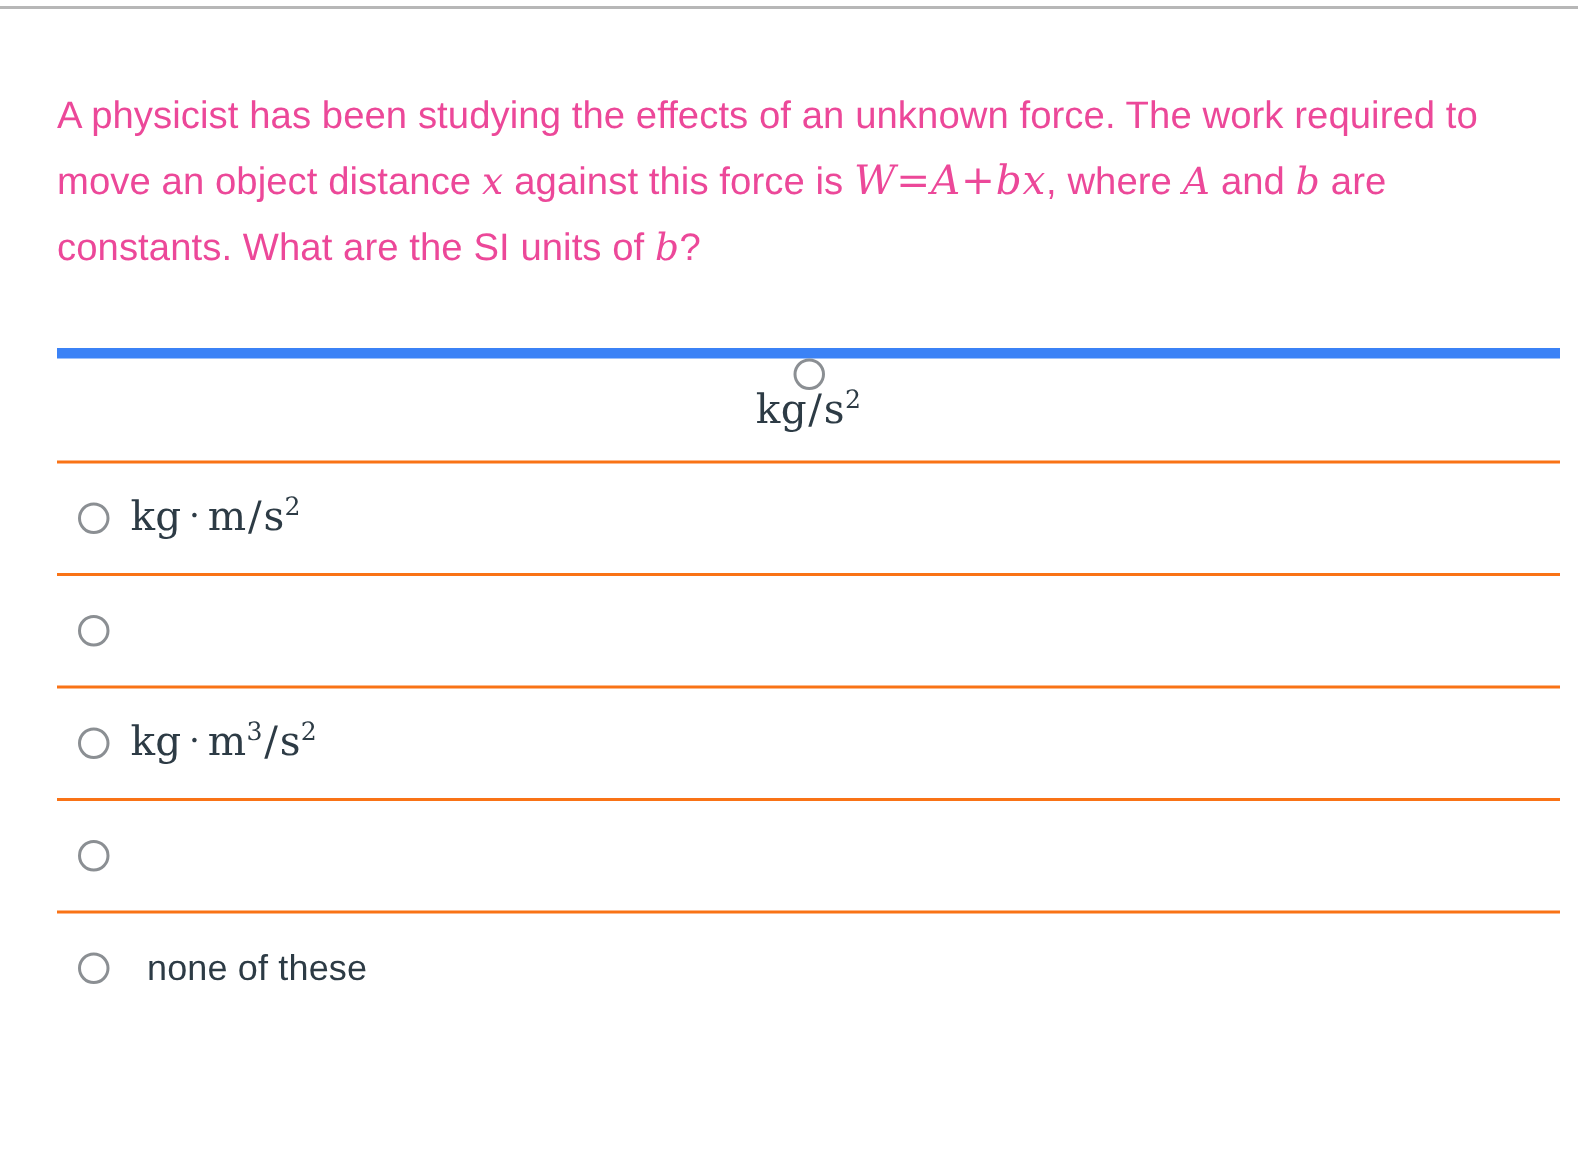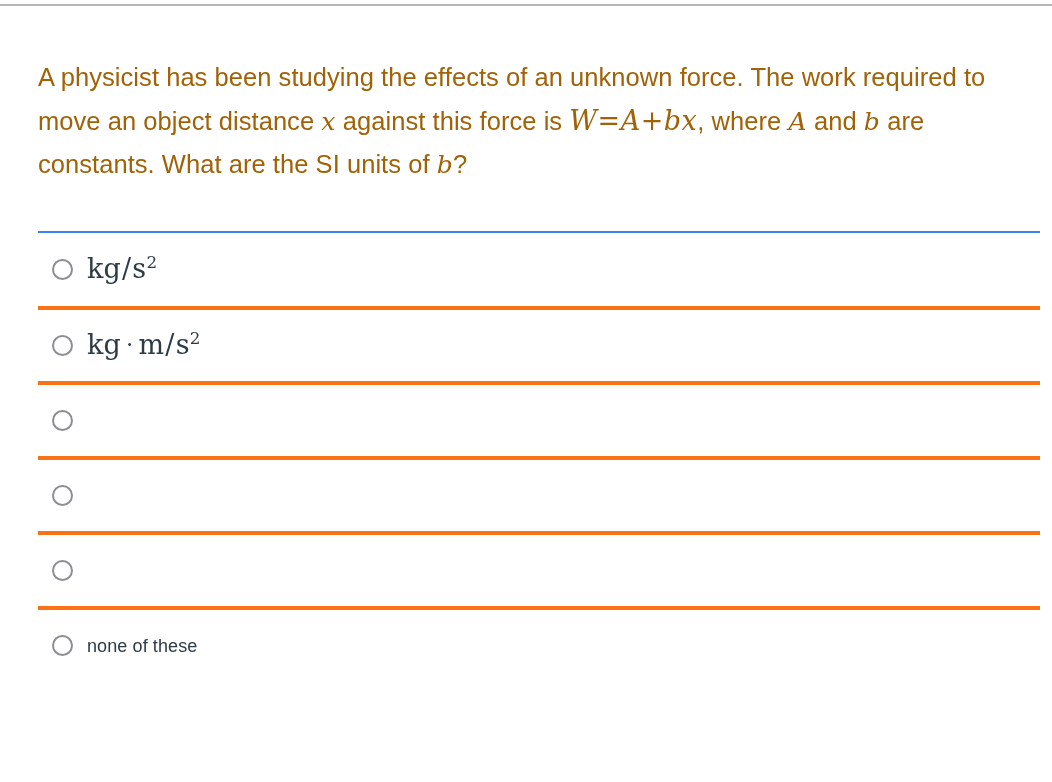--- a/index.html
+++ b/index.html
@@ -34,21 +34,21 @@
     padding-top: 56px;
     box-sizing: border-box;
   }
 
   
   .question {
     margin: 0 0 0 38px;
     width: 1000px;
     font-size: 25.5px;
     line-height: 43px;
-    color: #a16207;
+    color: #ec4899;
     font-family: "Liberation Sans", sans-serif;
     letter-spacing: 0.05px;
   }
   .question .mathi {
     font-family: "DejaVu Serif", "Liberation Serif", serif;
     font-style: italic;
     font-size: 25px;
     letter-spacing: 0.3px;
   }
   .question .eq {
@@ -59,28 +59,28 @@
   }
 
   
   .options {
     margin-top: 45px;
     width: 1002px;
     margin-left: 38px;
   }
   .option {
     position: relative;
-    border-top: 4px solid #f97316;
+    border-top: 2px solid #f97316;
     height: 75px;
     display: flex;
     align-items: center;
     box-sizing: border-box;
     cursor: pointer;
   }
-  .option:first-child { border-top: 2px solid #3b82f6; }
+  .option:first-child { border-top: 7px solid #3b82f6; flex-direction: column; }
 
   .radio {
     flex: 0 0 auto;
     width: 21px;
     height: 21px;
     border: 2px solid #8b8f93;
     border-radius: 50%;
     background: #ffffff;
     box-sizing: border-box;
     margin-left: 14px;
@@ -92,23 +92,24 @@
     font-size: 27px;
     line-height: 1;
     color: #2d3b45;
     letter-spacing: 0.2px;
     white-space: nowrap;
     display: inline-block;
     padding-bottom: 2px;
   }
   .opt-label.plain {
     font-family: "Liberation Sans", sans-serif;
-    font-size: 18px;
+    font-size: 24px;
     letter-spacing: 0.1px;
     padding-bottom: 0;
+    margin-left: 11px;
   }
   .opt-label .sup {
     font-size: 0.62em;
     vertical-align: super;
     line-height: 0;
   }
   .opt-label .dot {
     padding: 0 5px;
     font-size: 0.85em;
     vertical-align: 0.08em;
@@ -138,20 +139,21 @@
       </div>
       <div class="option">
         <span class="radio"></span>
         <span class="opt-label"><span>kg</span><span class="dot">·</span><span>m</span><span class="sl">/</span><span>s</span><span class="sup">2</span></span>
       </div>
       <div class="option">
         <span class="radio"></span>
       </div>
       <div class="option">
         <span class="radio"></span>
+        <span class="opt-label"><span>kg</span><span class="dot">·</span><span>m</span><span class="sup">3</span><span class="sl">/</span><span>s</span><span class="sup">2</span></span>
       </div>
       <div class="option">
         <span class="radio"></span>
       </div>
       <div class="option">
         <span class="radio"></span>
         <span class="opt-label plain"><span>none of these</span></span>
       </div>
     </div>
 

